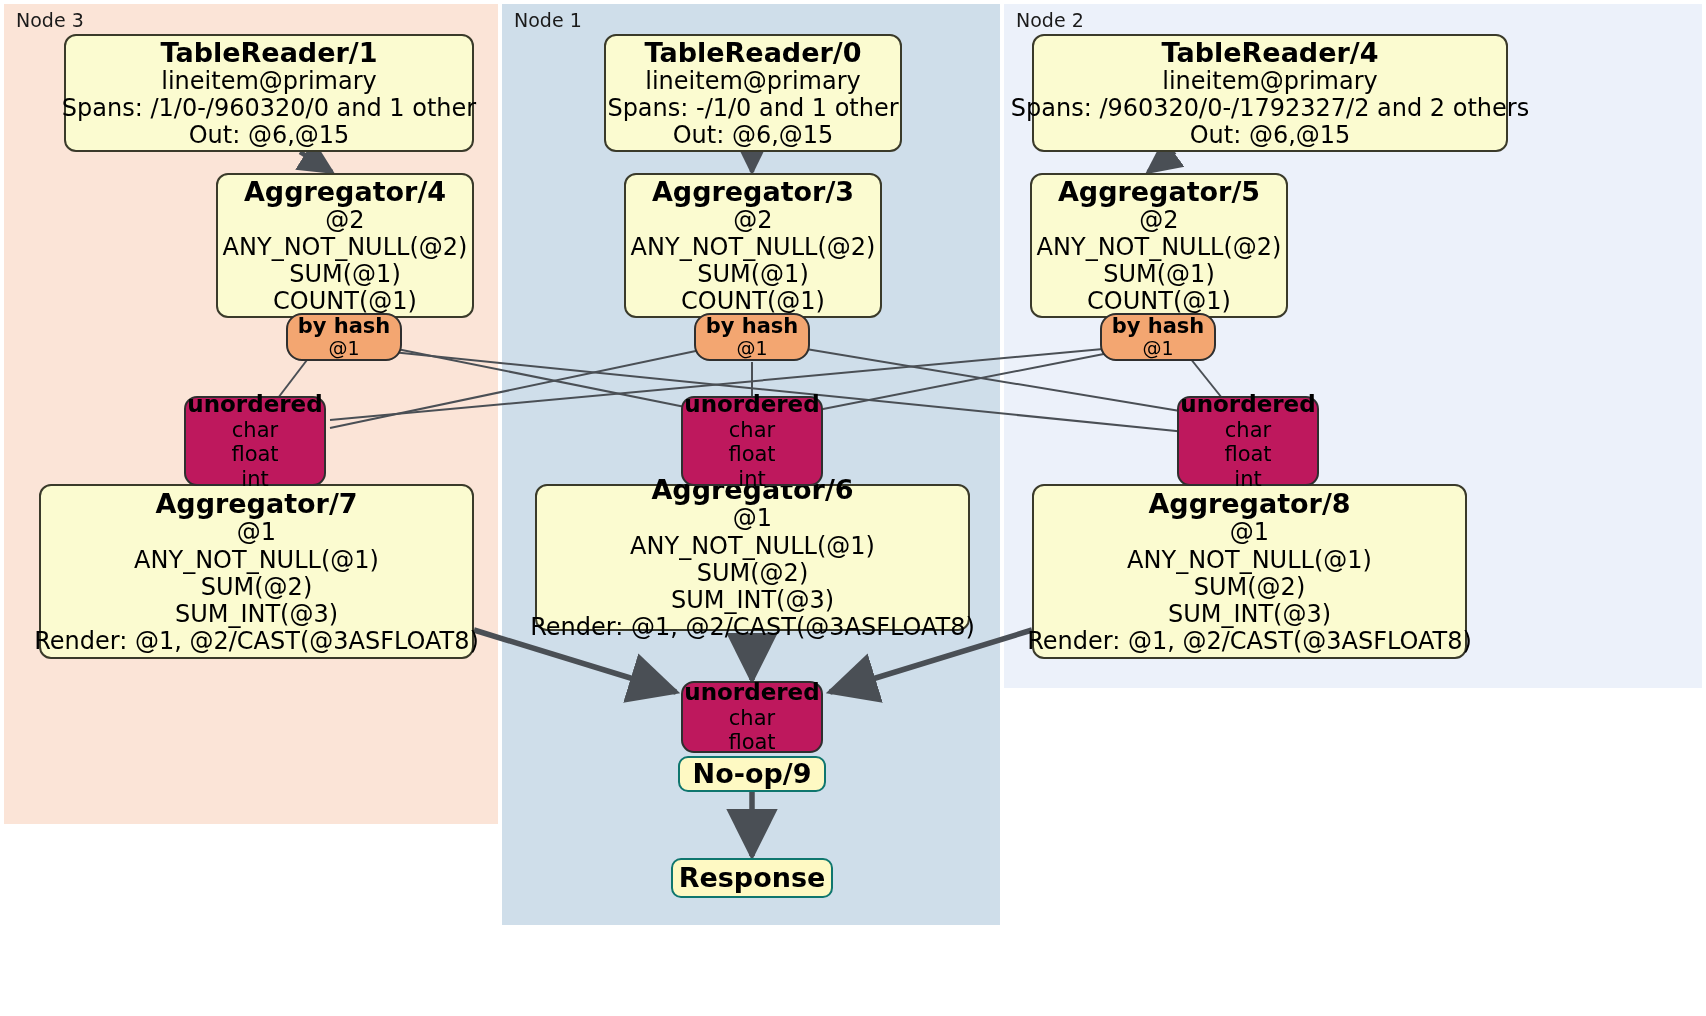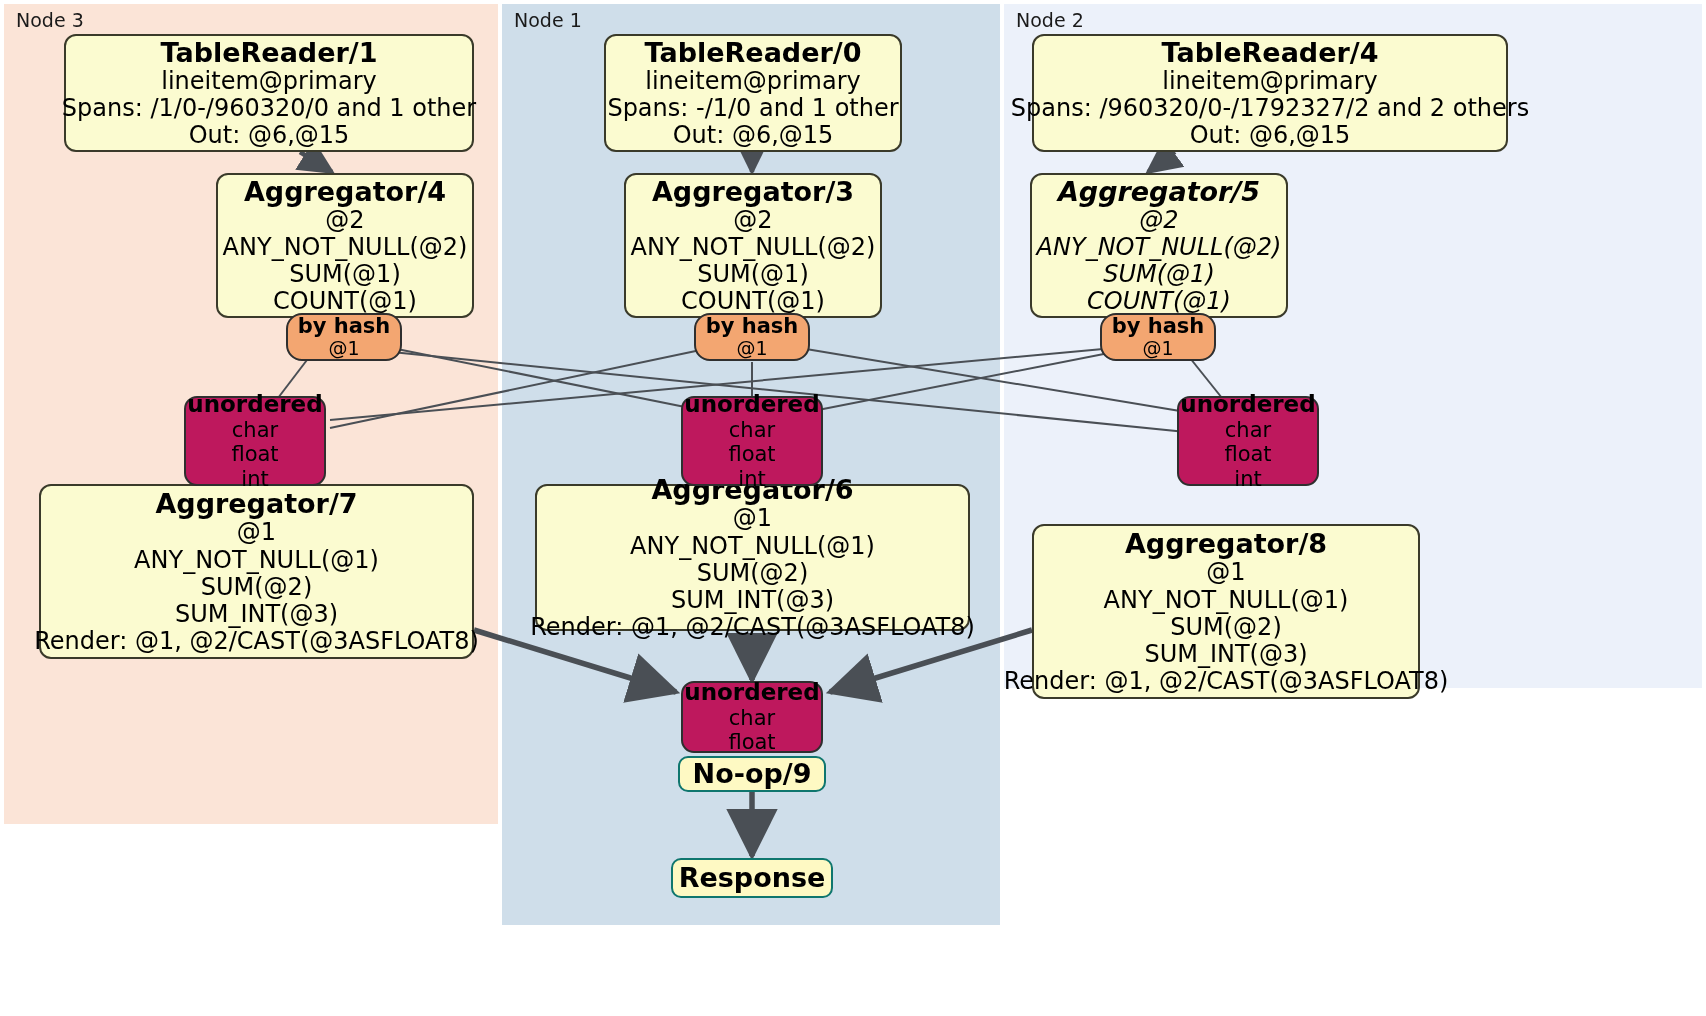--- a/index.html
+++ b/index.html
@@ -273,41 +273,41 @@
     <div class="title">Response</div>
   </div>
 
   <div class="node proc layer-proc" style="left:1032px; top:34px; width:476px; height:118px;">
     <div class="title">TableReader/4</div>
     <div class="line">lineitem@primary</div>
     <div class="line">Spans: /960320/0-/1792327/2 and 2 others</div>
     <div class="line">Out: @6,@15</div>
   </div>
 
-  <div class="node proc layer-proc" style="left:1030px; top:173px; width:258px; height:145px;font-style:italic;">
+  <div class="node proc layer-proc" style="left:1030px; top:173px; width:258px; height:145px;">
     <div class="title">Aggregator/5</div>
     <div class="line">@2</div>
     <div class="line">ANY_NOT_NULL(@2)</div>
     <div class="line">SUM(@1)</div>
     <div class="line">COUNT(@1)</div>
   </div>
 
   <div class="node router layer-router" style="left:1100px; top:313px; width:116px; height:48px;">
     <div class="title">by hash</div>
     <div class="line">@1</div>
   </div>
 
   <div class="node synch layer-synch" style="left:1177px; top:396px; width:142px; height:90px;">
     <div class="title">unordered</div>
     <div class="line">char</div>
     <div class="line">float</div>
     <div class="line">int</div>
   </div>
 
-  <div class="node proc layer-proc" style="left:1032px; top:484px; width:388px; height:175px;margin-top:40px;">
+  <div class="node proc layer-proc" style="left:1032px; top:484px; width:435px; height:175px;">
     <div class="title">Aggregator/8</div>
     <div class="line">@1</div>
     <div class="line">ANY_NOT_NULL(@1)</div>
     <div class="line">SUM(@2)</div>
     <div class="line">SUM_INT(@3)</div>
     <div class="line">Render: @1, @2/CAST(@3ASFLOAT8)</div>
   </div>
 
 </div>
 

